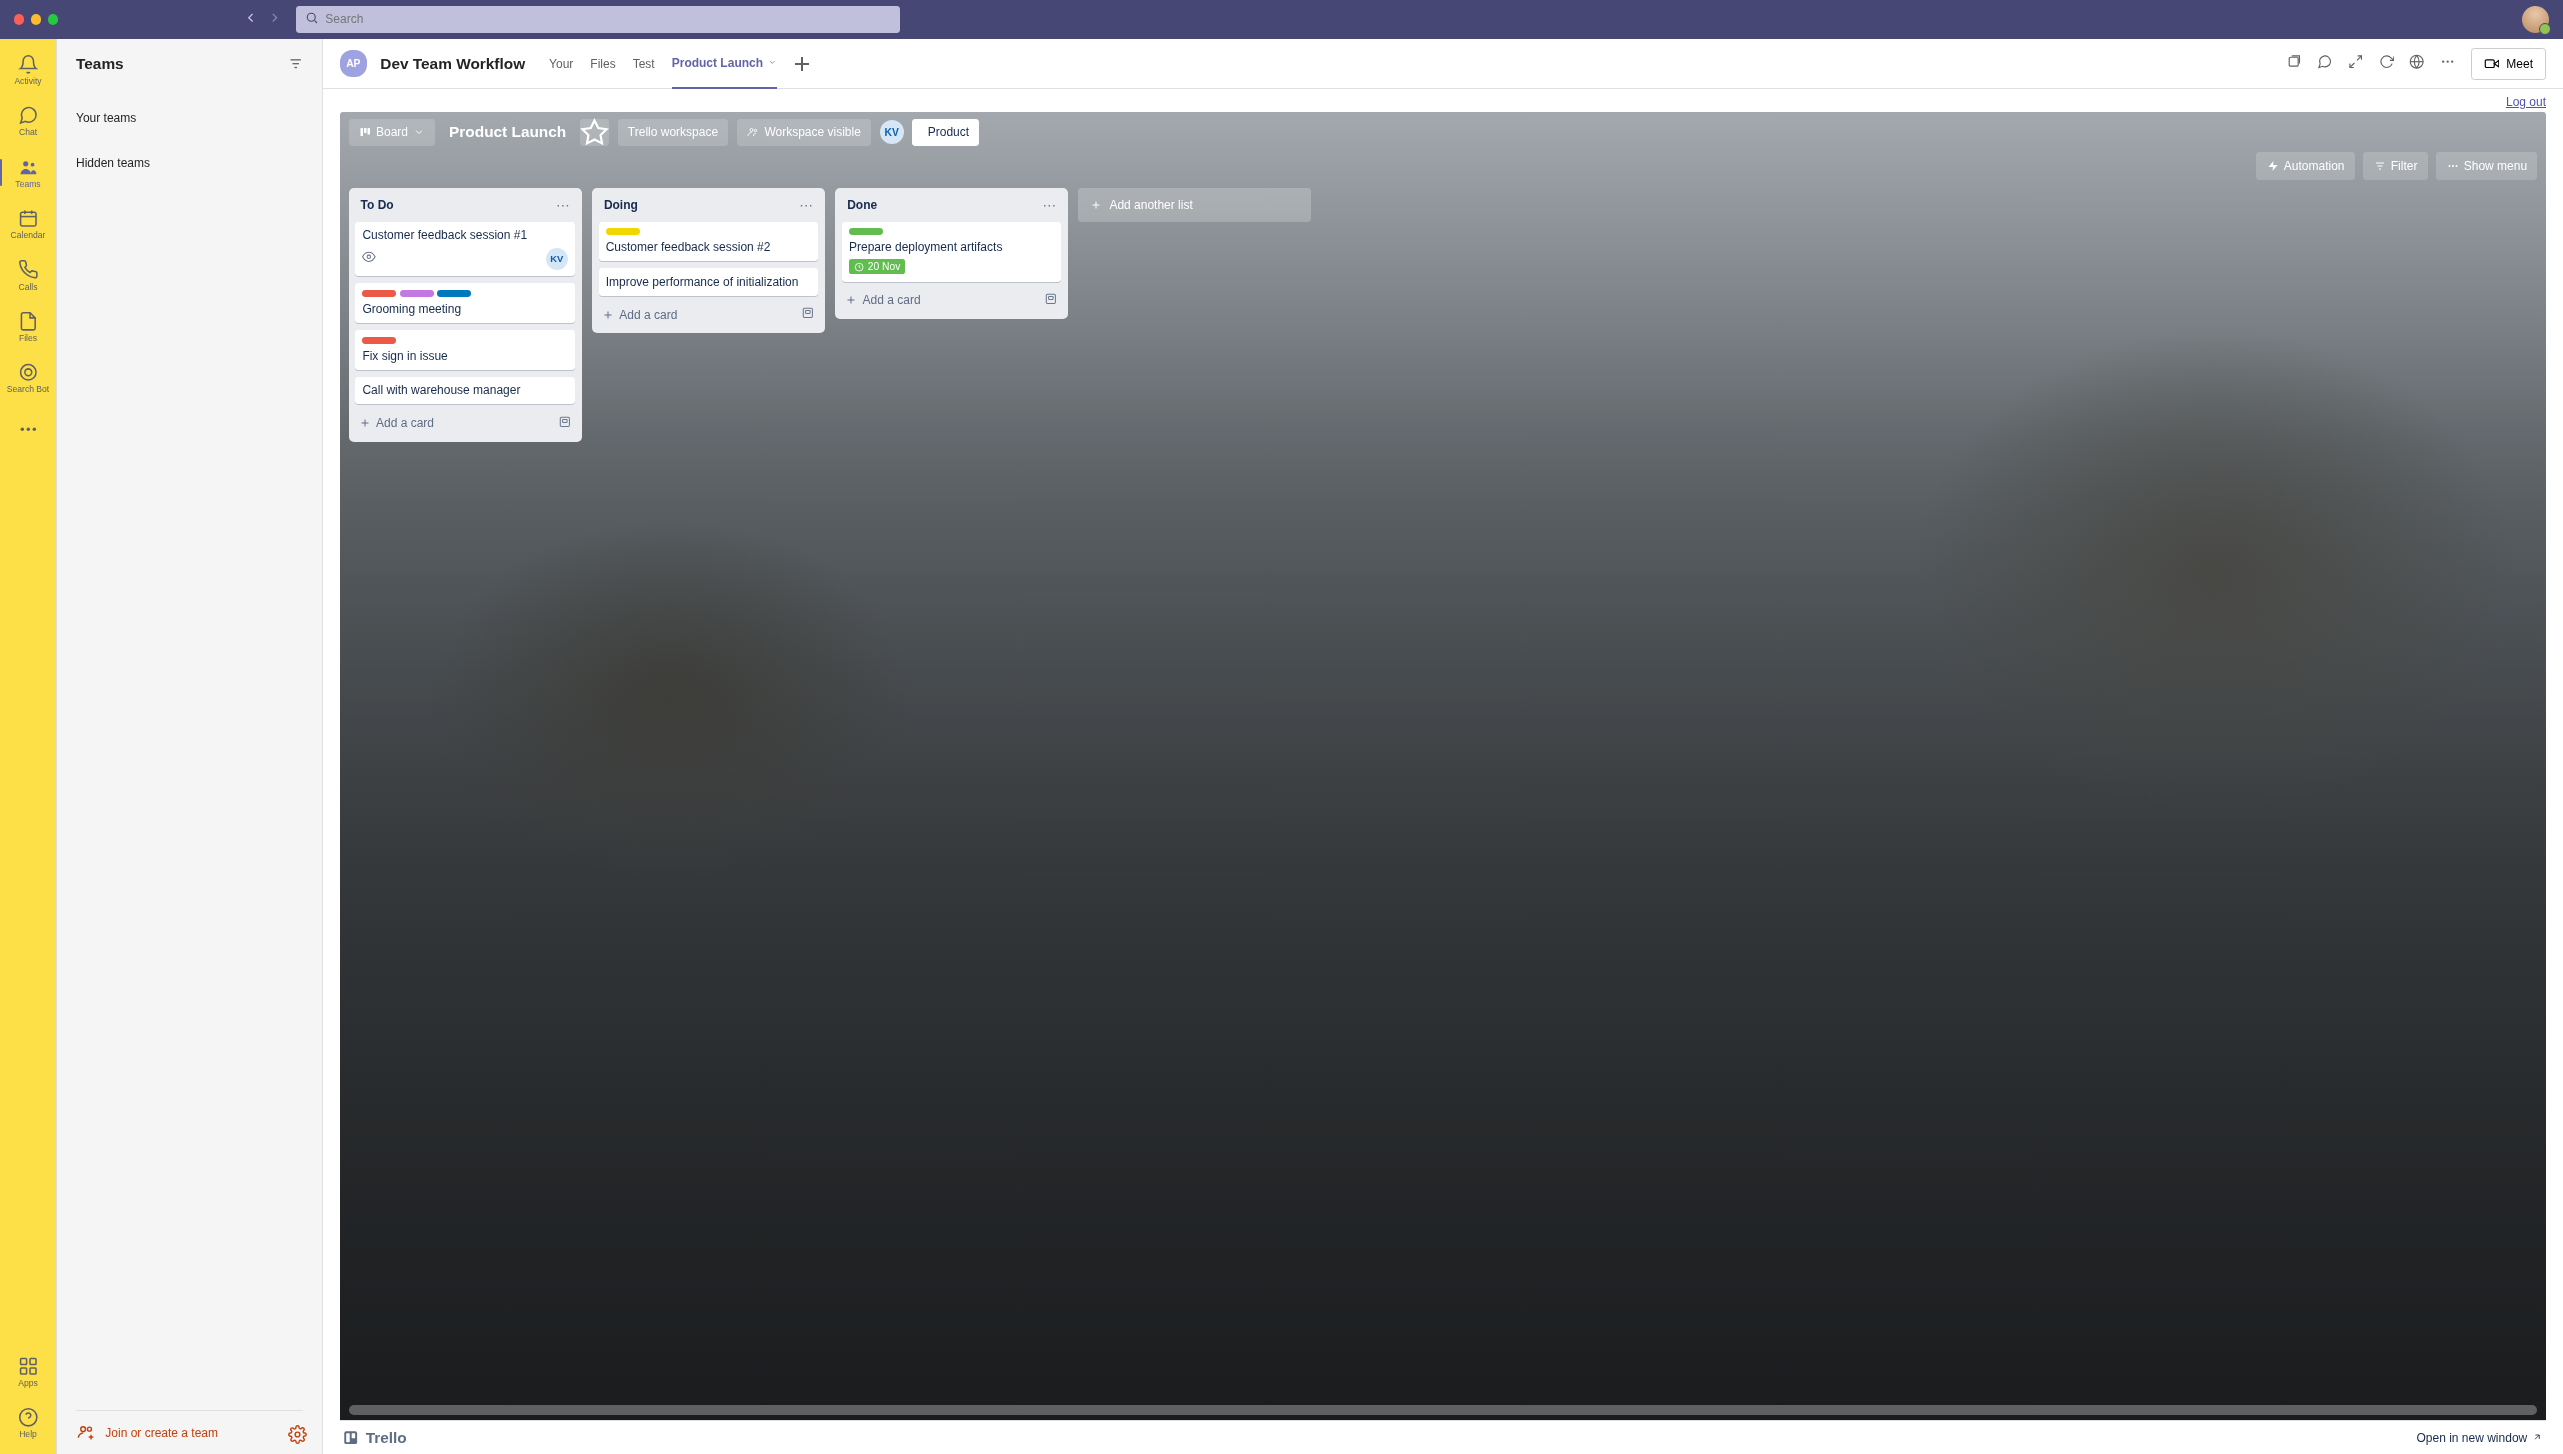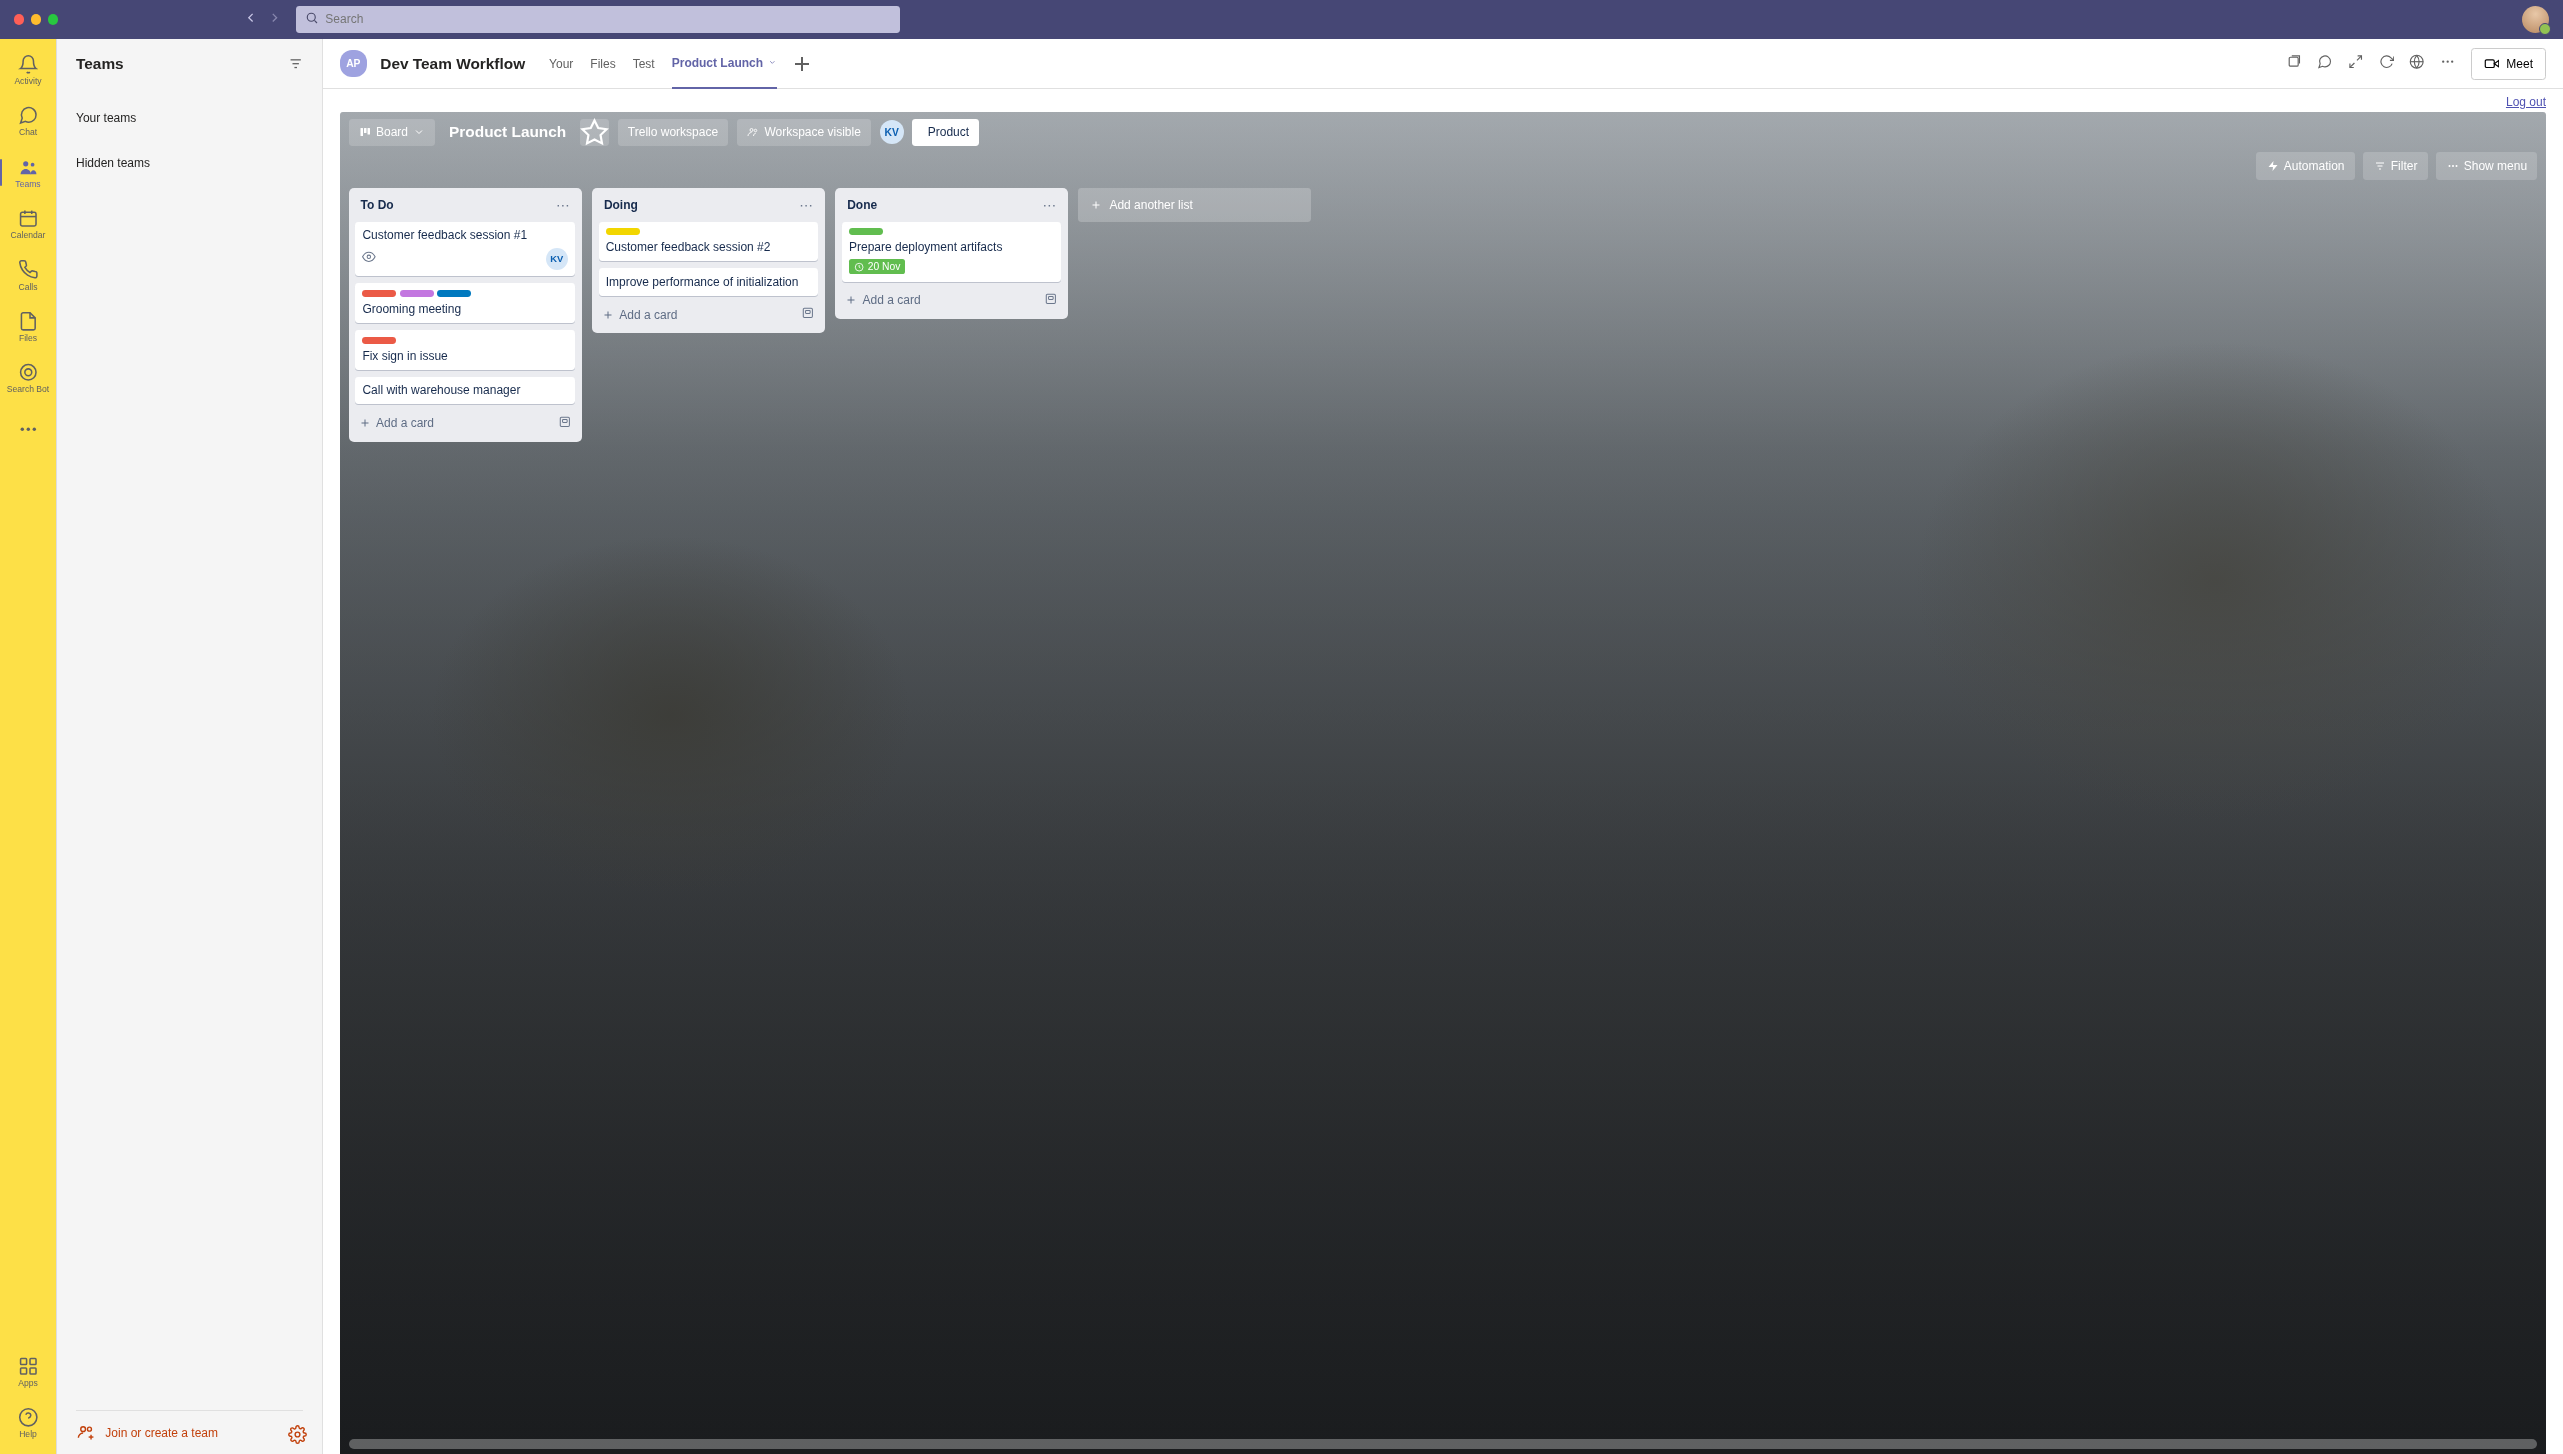--- a/index.html
+++ b/index.html
@@ -500,17 +500,34 @@
                 <line x1="12" y1="5" x2="12" y2="19"></line>
                 <line x1="5" y1="12" x2="19" y2="12"></line>
               </svg>
             <span>Add another list</span>
           </div>
         </div>
 
         <div class="hscroll"></div>
       </div>
 
+      <div class="tfooter">
+        <div class="trello-logo">
+          <svg viewBox="0 0 24 24" fill="currentColor">
+              <rect x="2" y="2" width="20" height="20" rx="3"></rect>
+              <rect x="5" y="5" width="5.5" height="14" rx="1" fill="#fff"></rect>
+              <rect x="13.5" y="5" width="5.5" height="8" rx="1" fill="#fff"></rect>
+            </svg>
+          <span>Trello</span>
+        </div>
+        <div class="openwin">
+          <span>Open in new window</span>
+          <svg viewBox="0 0 24 24" fill="none" stroke="currentColor" stroke-width="2">
+              <polyline points="7 17 17 7"></polyline>
+              <polyline points="8 7 17 7 17 16"></polyline>
+            </svg>
+        </div>
+      </div>
 
     </div>
   </div>
 </div>
 
 
 </body></html>

